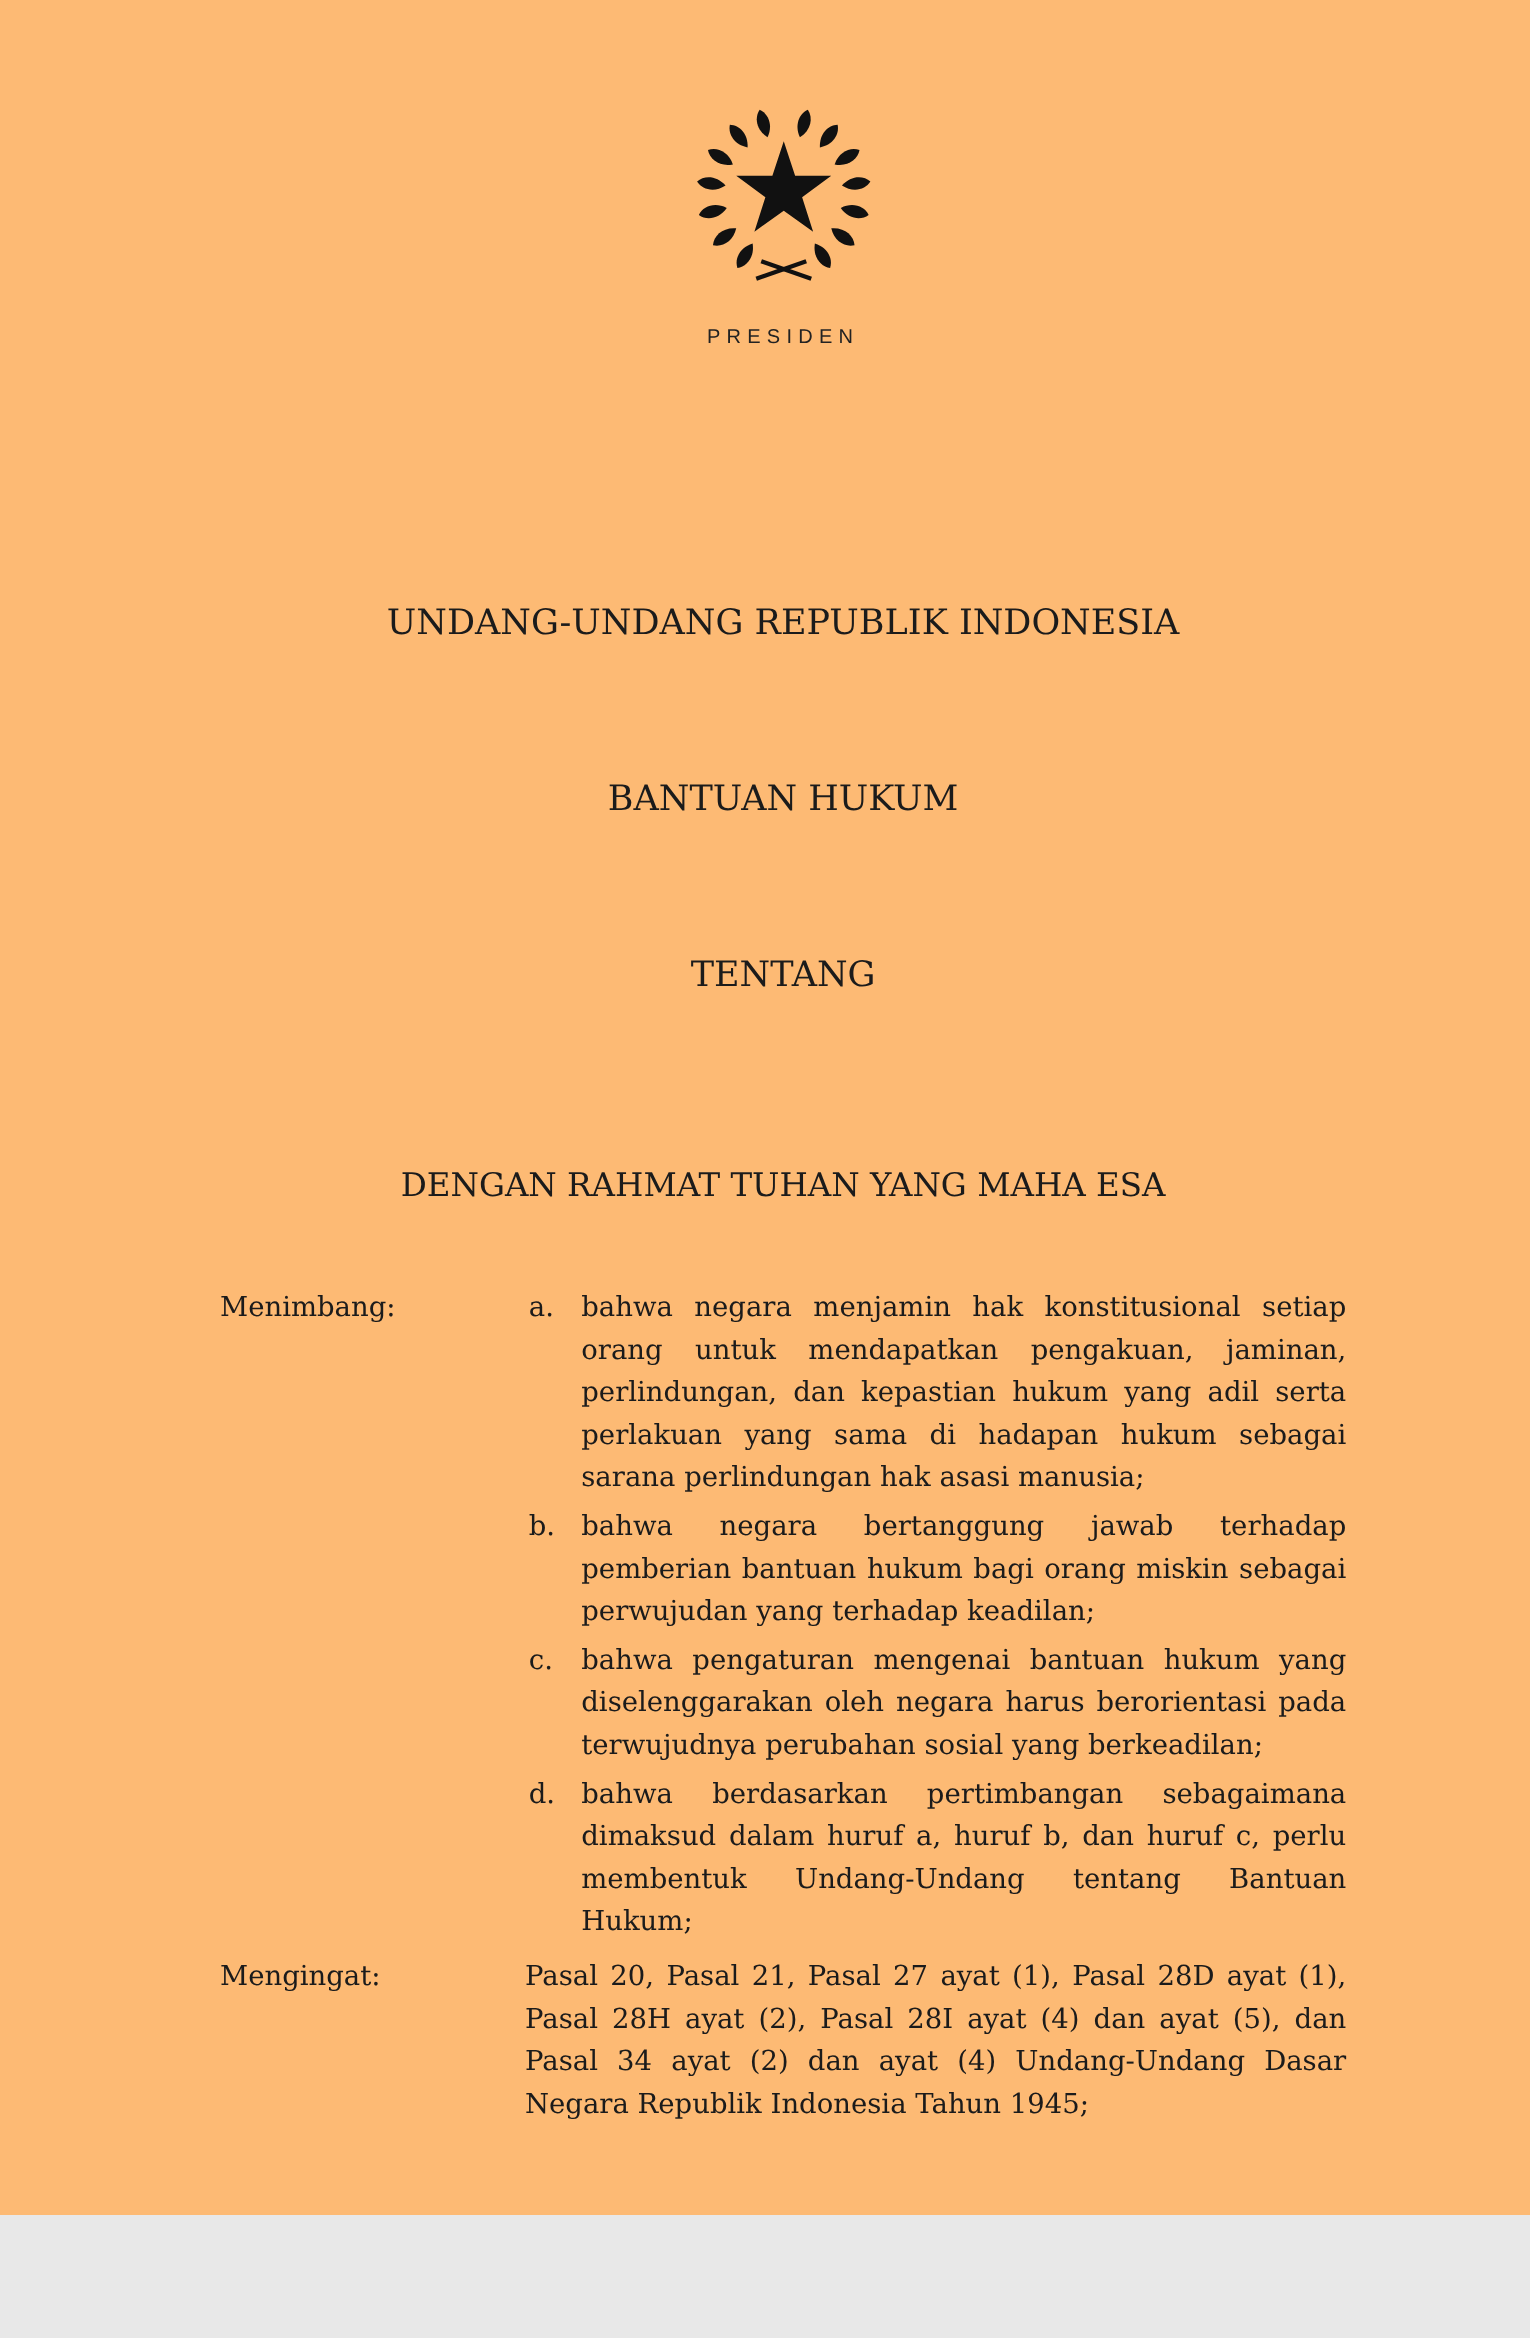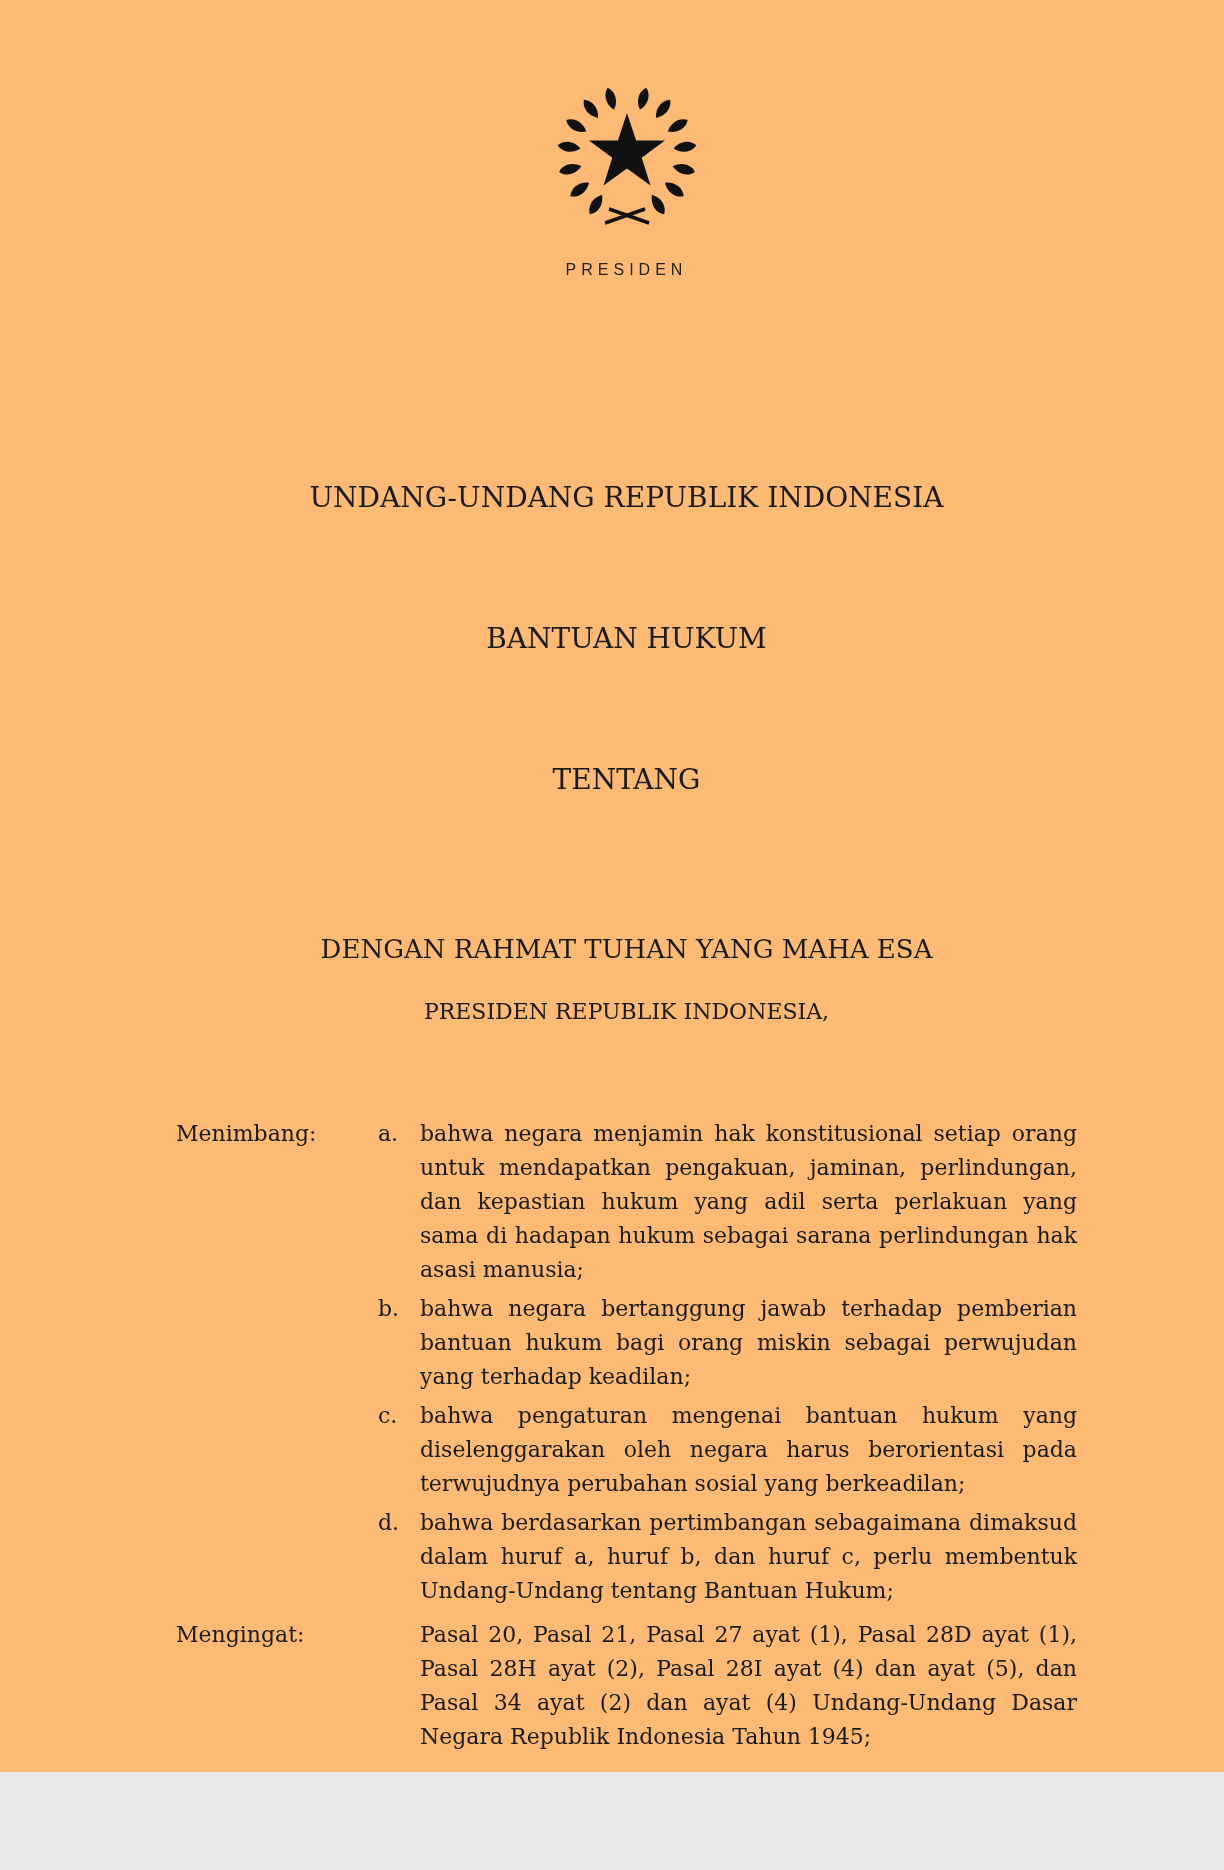--- a/index.html
+++ b/index.html
@@ -48,21 +48,21 @@
   .preamble-2 { margin-top: 33px; text-align: center; font-size: 22px; line-height: 30px; }
 
   
   .labeled {
     display: grid;
     grid-template-columns: 202px 1fr;
     font-size: 22px;
     line-height: 34px;
   }
   .labeled .label { text-align: left; }
-  .section-menimbang { margin-top: 90px; }
+  .section-menimbang { margin-top: 66px; gap: 45px; }
   .section-mengingat { margin-top: 10px; }
 
   .item {
     display: grid;
     grid-template-columns: 42px 1fr;
     margin-bottom: 5px;
   }
   .item:last-child { margin-bottom: 0; }
   .just { text-align: justify; text-justify: inter-word; }
 
@@ -106,21 +106,20 @@
       <div>PRESIDEN</div>
     </div>
 
     <div class="title-block">
       <div>UNDANG-UNDANG REPUBLIK INDONESIA</div>
       <div>BANTUAN HUKUM</div>
       <div>TENTANG</div>
     </div>
 
     <div class="preamble-1">DENGAN RAHMAT TUHAN YANG MAHA ESA</div>
-    <div class="preamble-2">PRESIDEN REPUBLIK INDONESIA,</div>
 
     <div class="labeled section-menimbang">
       <div class="label">Menimbang:</div>
       <div>
         <div class="item">
           <span>a.</span>
           <span class="just">bahwa negara menjamin hak konstitusional setiap orang untuk mendapatkan pengakuan, jaminan, perlindungan, dan kepastian hukum yang adil serta perlakuan yang sama di hadapan hukum sebagai sarana perlindungan hak asasi manusia;</span>
         </div>
         <div class="item">
           <span>b.</span>

